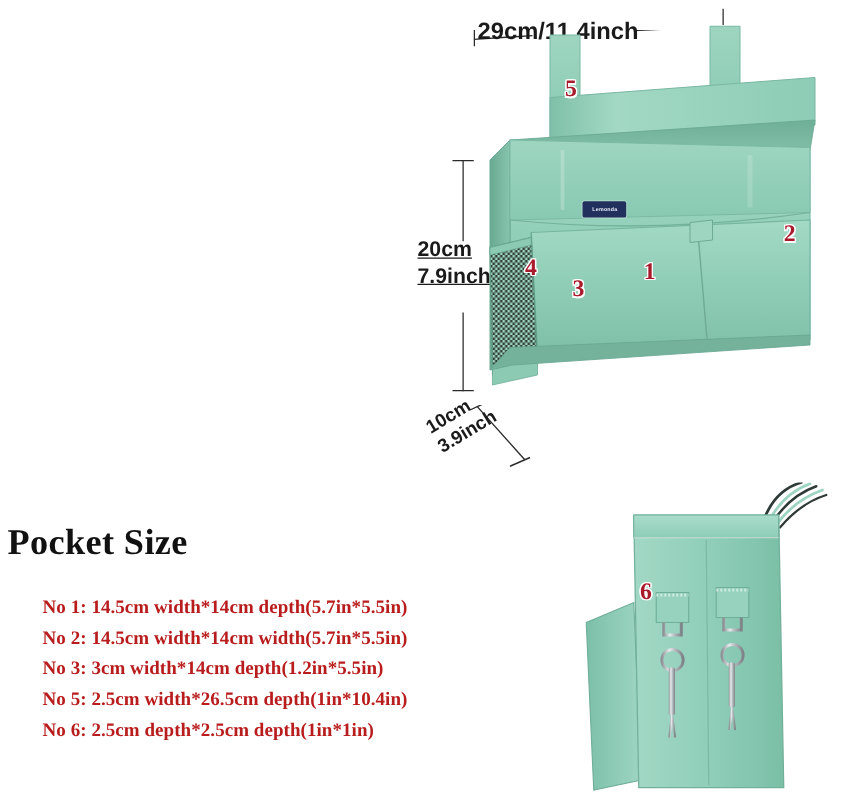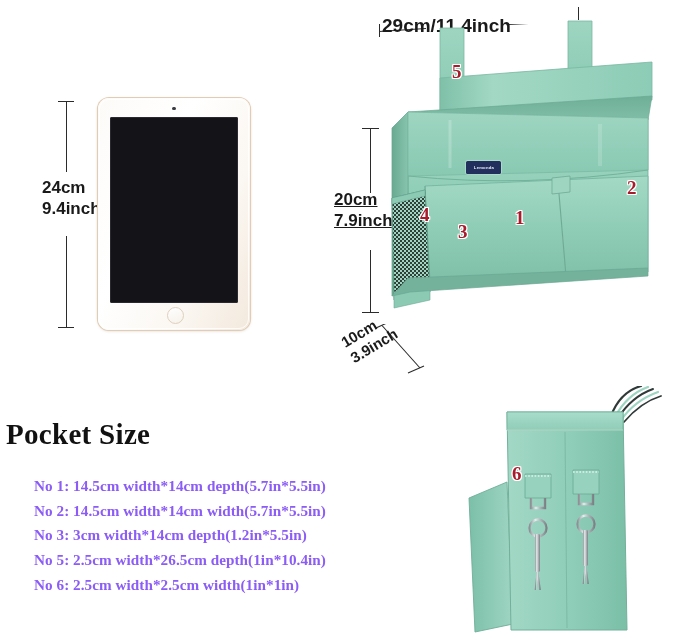--- a/index.html
+++ b/index.html
@@ -137,52 +137,34 @@
     font-weight: bold;
     font-size: 29px;
     color: #111111;
     letter-spacing: .3px;
   }
   #pocket-size-list {
     position: absolute; left: 34px; top: 70px;
     font-family: "Liberation Serif", serif;
     font-weight: bold;
     font-size: 15.2px;
-    color: #8b5cf6;
+    color: #b91c1c;
     line-height: 1.62;
     white-space: nowrap;
   }
   #pocket-size-list div { letter-spacing: .05px; }
 
   
   #backview-figure { left: 455px; top: 386px; width: 224px; height: 248px; }
 </style>
 </head>
 <body>
 
 <div class="stage">
 
-  <div class="abs" id="tablet-figure">
-
-    <div class="abs hcap" style="left:58px; top:101px; width:16px;"></div>
-    <div class="abs vline" style="left:65.5px; top:101px; height:71px;"></div>
-    <div class="abs vline" style="left:65.5px; top:236px; height:91px;"></div>
-    <div class="abs hcap" style="left:58px; top:327px; width:16px;"></div>
-
-    <div class="abs dim-text" id="tablet-dim-label">
-      <div>24cm</div>
-      <div>9.4inch</div>
-    </div>
-
-    <div class="tablet-body">
-      <div class="tablet-camera"></div>
-      <div class="tablet-screen"></div>
-      <div class="tablet-home"></div>
-    </div>
-  </div>
 
   <div class="abs" id="caddy-figure">
 
     <div class="abs vcap" style="left:49px; top:24px; height:13px;"></div>
     <div class="abs" style="left:49px; top:24px; width:200px; height:16px;">
       <svg width="200" height="16" viewBox="0 0 200 16">
         <line x1="0" y1="7.5" x2="47" y2="4.5" stroke="#2b2b2b" stroke-width="1.1"></line>
         <line x1="128" y1="0.5" x2="200" y2="-3" stroke="#2b2b2b" stroke-width="1.1"></line>
       </svg>
     </div>
@@ -356,17 +338,17 @@
     <div class="num" style="left:57px; top:78px;">6</div>
   </div>
 
   <div class="abs" id="pocket-size-block">
     <div id="pocket-size-title">Pocket Size</div>
     <div id="pocket-size-list">
       <div>No 1:  14.5cm width*14cm depth(5.7in*5.5in)</div>
       <div>No 2:  14.5cm width*14cm width(5.7in*5.5in)</div>
       <div>No 3:  3cm width*14cm depth(1.2in*5.5in)</div>
       <div>No 5:  2.5cm width*26.5cm depth(1in*10.4in)</div>
-      <div>No 6:  2.5cm width*2.5cm width(1in*1in)</div>
+      <div>No 6:  2.5cm depth*2.5cm depth(1in*1in)</div>
     </div>
   </div>
 
 </div>
 
 </body></html>

